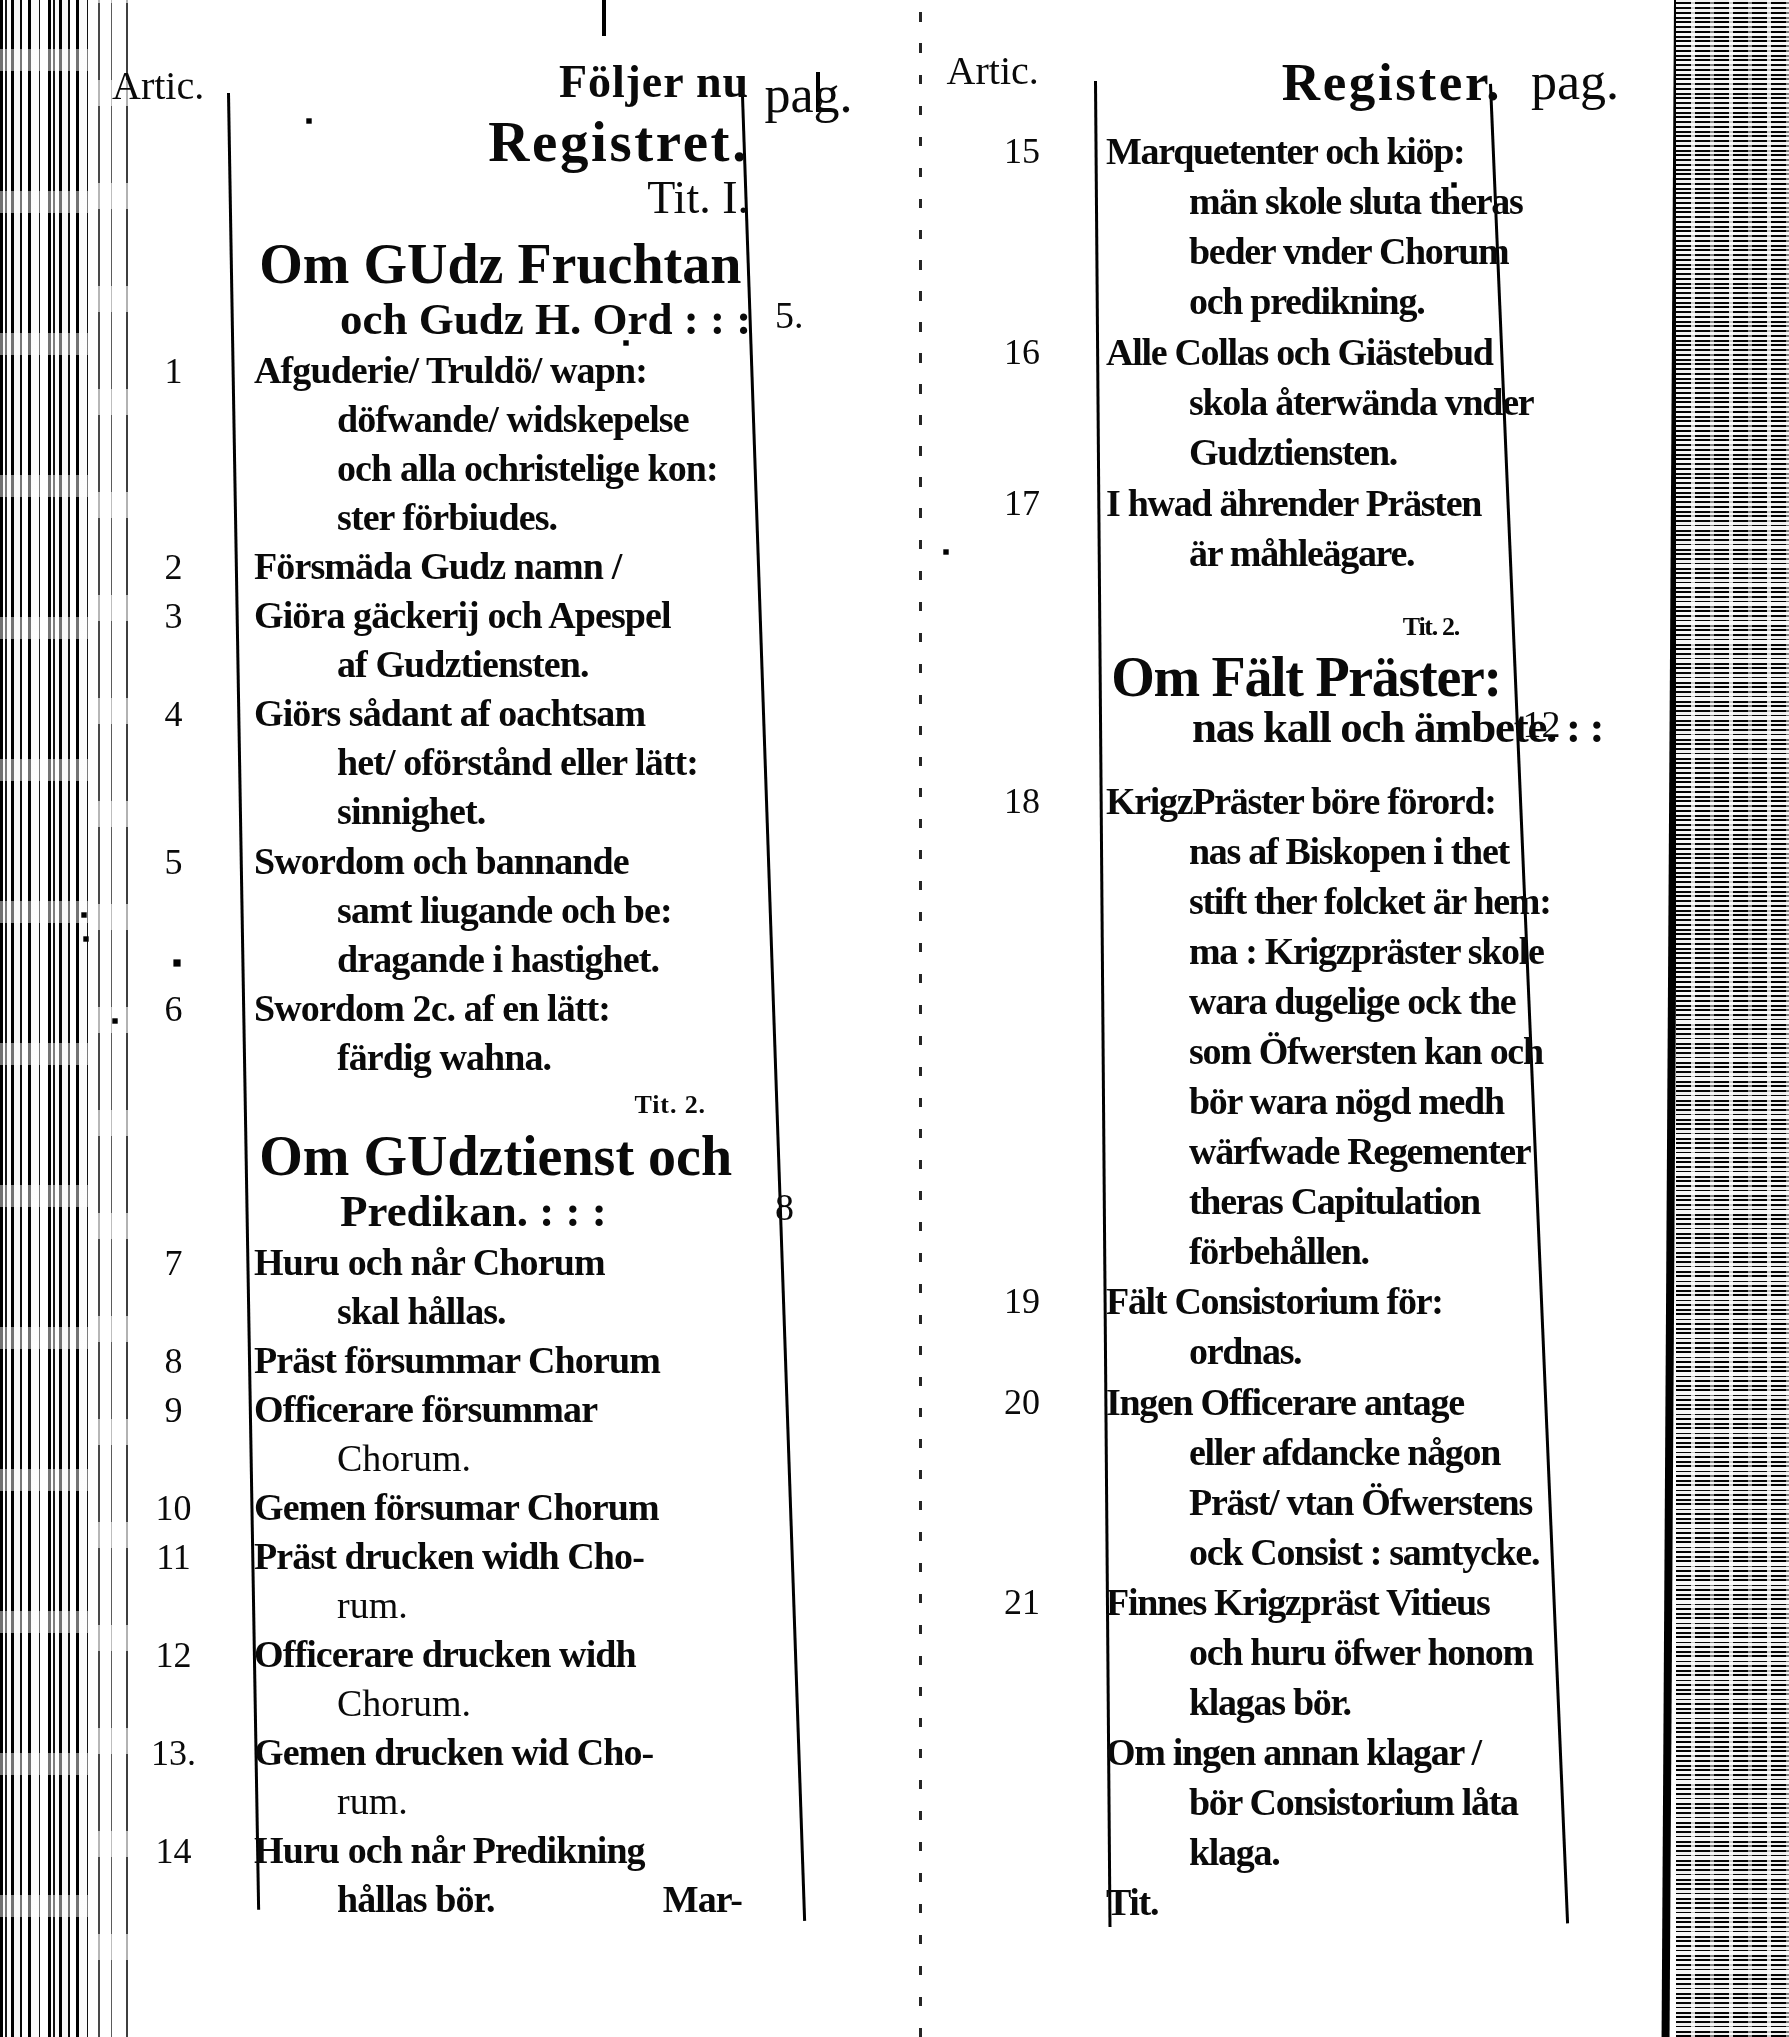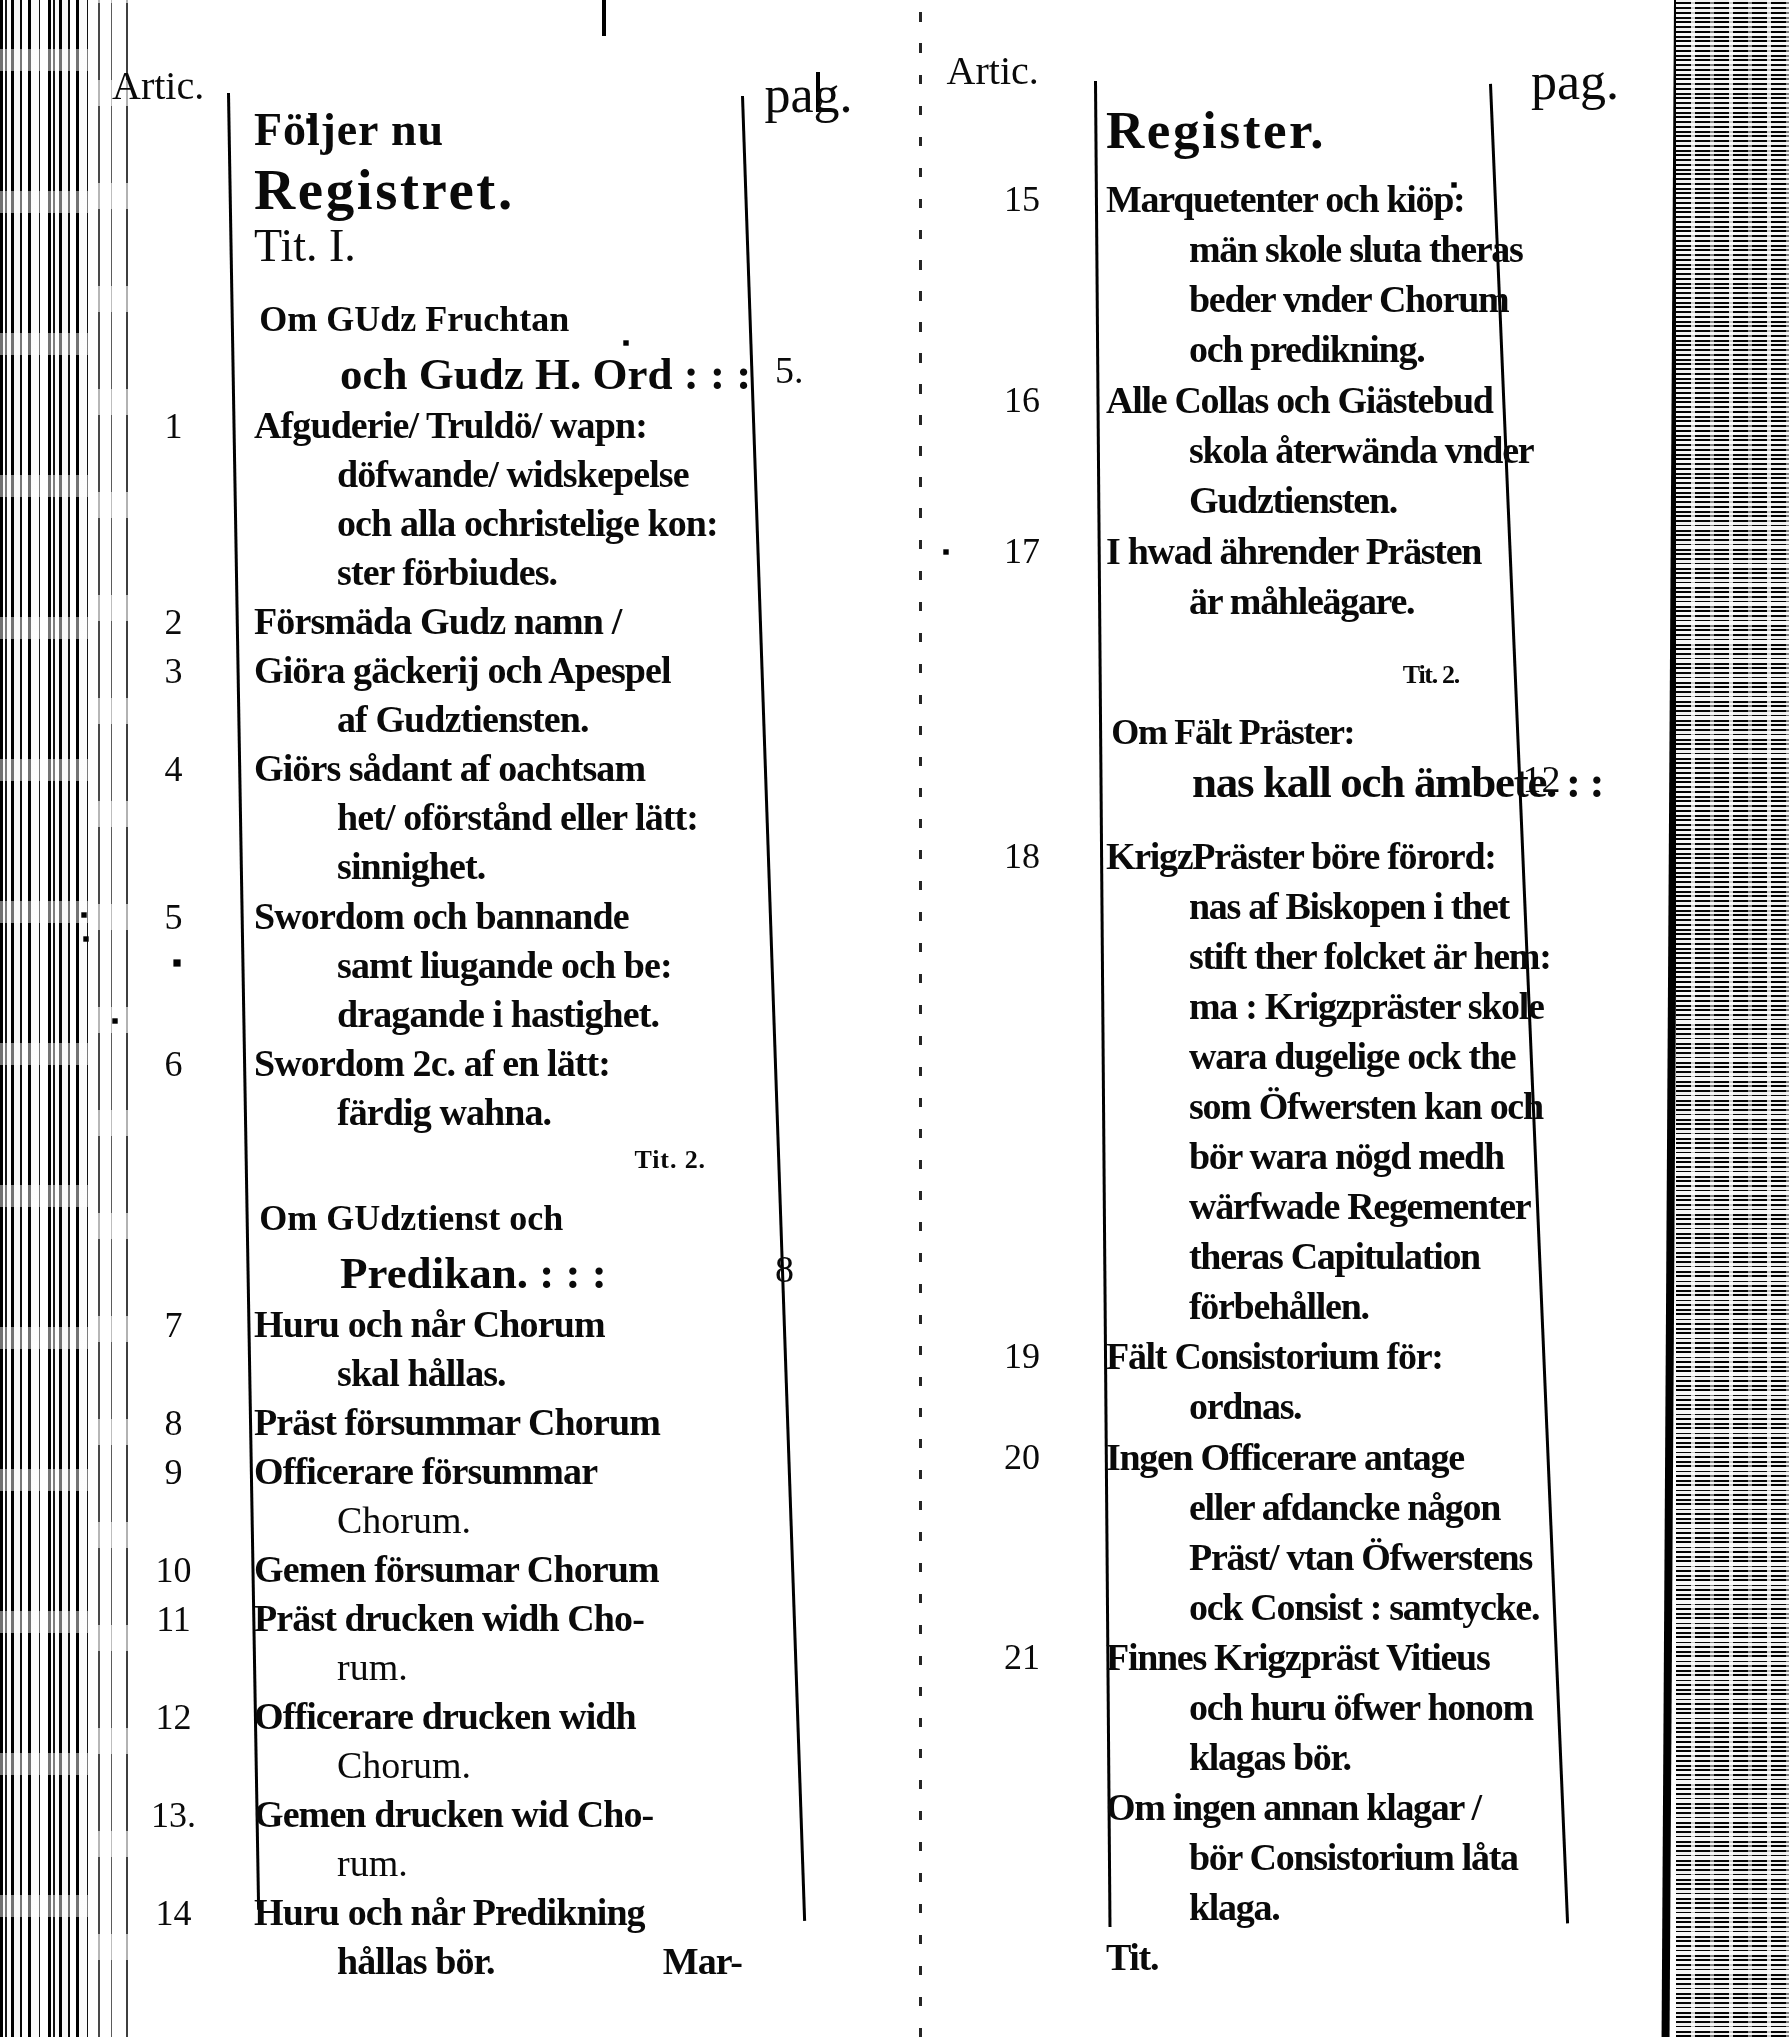--- a/index.html
+++ b/index.html
@@ -48,39 +48,39 @@
   .col{position:absolute;}
   #left-col{left:93px;top:55px;width:761px;}
   #right-col{left:938px;top:45px;width:680px;}
   .col-head{display:grid;}
   #left-col .col-head{grid-template-columns:161px 495px 106px;}
   #right-col .col-head{grid-template-columns:168px 396px 116px;}
   .artic-label{font-size:40px;padding-left:19px;padding-top:6.9px;}
   #right-col .artic-label{padding-left:8.6px;padding-top:1.7px;}
   .pag-label{font-size:52px;padding-top:10.3px;padding-left:15.5px;}
   #right-col .pag-label{padding-top:6.9px;padding-left:29px;}
-  .head-stack{text-align:left;margin-top:48px;}
+  .head-stack{text-align:right;}
   .t1{font-size:46px;font-weight:bold;letter-spacing:0.9px;line-height:53px;}
   .t2{font-size:57px;font-weight:bold;letter-spacing:2.6px;line-height:67px;}
   .t3{font-size:46px;line-height:45px;}
   #right-col .t2{font-size:53px;line-height:64px;padding-top:5.2px;}
   
   .rows{margin-top:15.5px;}
   #right-col .rows{margin-top:12px;}
   .row{display:grid;}
   #left-rows .row{grid-template-columns:161px 495px 106px;}
   #right-rows .row{grid-template-columns:168px 396px 116px;}
   .num{font-size:36px;text-align:center;padding-top:4.3px;}
   .txt{font-size:38px;font-weight:bold;letter-spacing:-0.9px;line-height:49px;white-space:nowrap;}
   #right-rows .txt{letter-spacing:-1.3px;line-height:50px;}
   .pag{font-size:38px;padding-left:26px;}
   #right-rows .pag{padding-left:20.6px;}
   .row.cont .txt, .row.cont-roman .txt{padding-left:83px;}
   .row.cont-roman .txt, .row.roman .txt{font-weight:normal;letter-spacing:0;}
-  .row.h2 .txt{font-size:36px;line-height:57px;letter-spacing:0;padding-left:5.2px;margin-top:7px;}
+  .row.h2 .txt{font-size:56px;line-height:57px;letter-spacing:0;padding-left:5.2px;}
   .row.h2b .txt{font-size:45px;line-height:53px;padding-left:86px;letter-spacing:0;}
   .row.tit .txt{font-weight:bold;font-size:26px;line-height:46px;text-align:right;letter-spacing:0.9px;padding-right:43px;}
   .row.has-catch .txt{display:flex;justify-content:space-between;padding-right:6.9px;}
   .catchword{font-weight:bold;}
   .row.catch .txt{text-align:left;padding-right:40px;font-weight:bold;}
   .gap-sm{margin-top:1px;}
   .gap-md{margin-top:24px;}
   
   .specks{position:absolute;left:0;top:0;width:1.7px;height:1.7px;background:transparent;
     box-shadow:176px 962px 0 2.6px #000, 83px 914px 0 1.7px #000, 85px 938px 0 1.7px #000,

